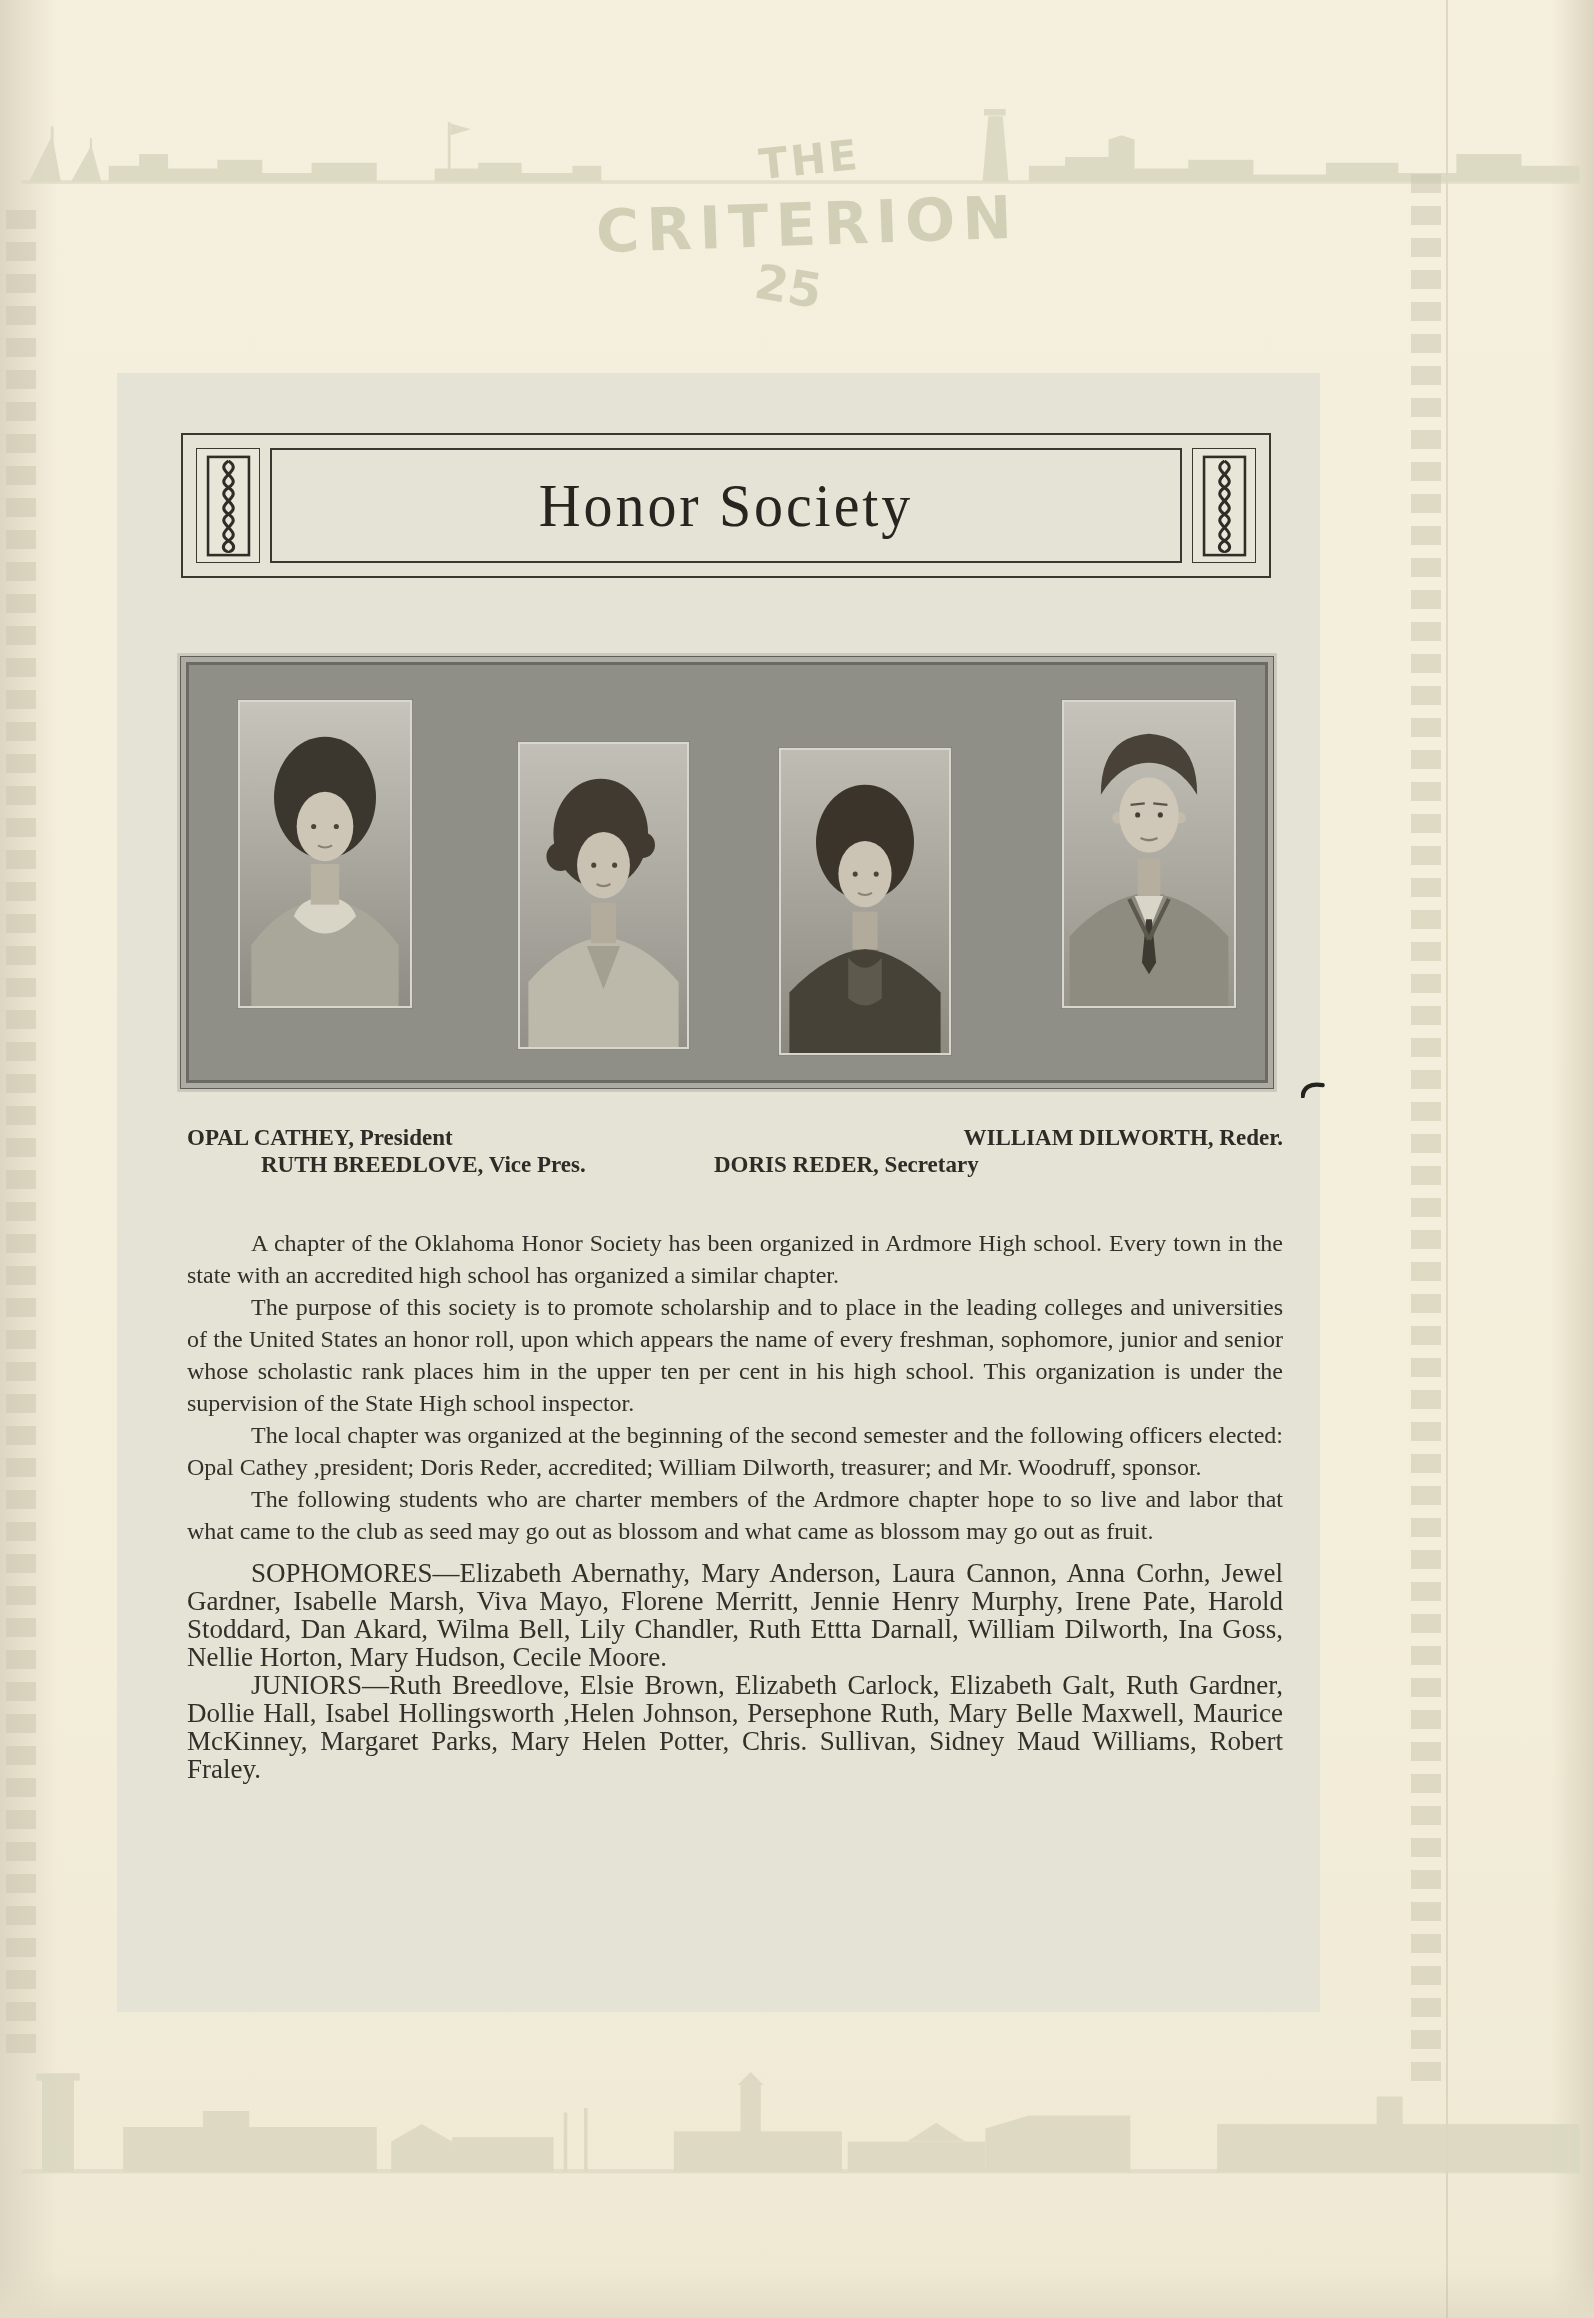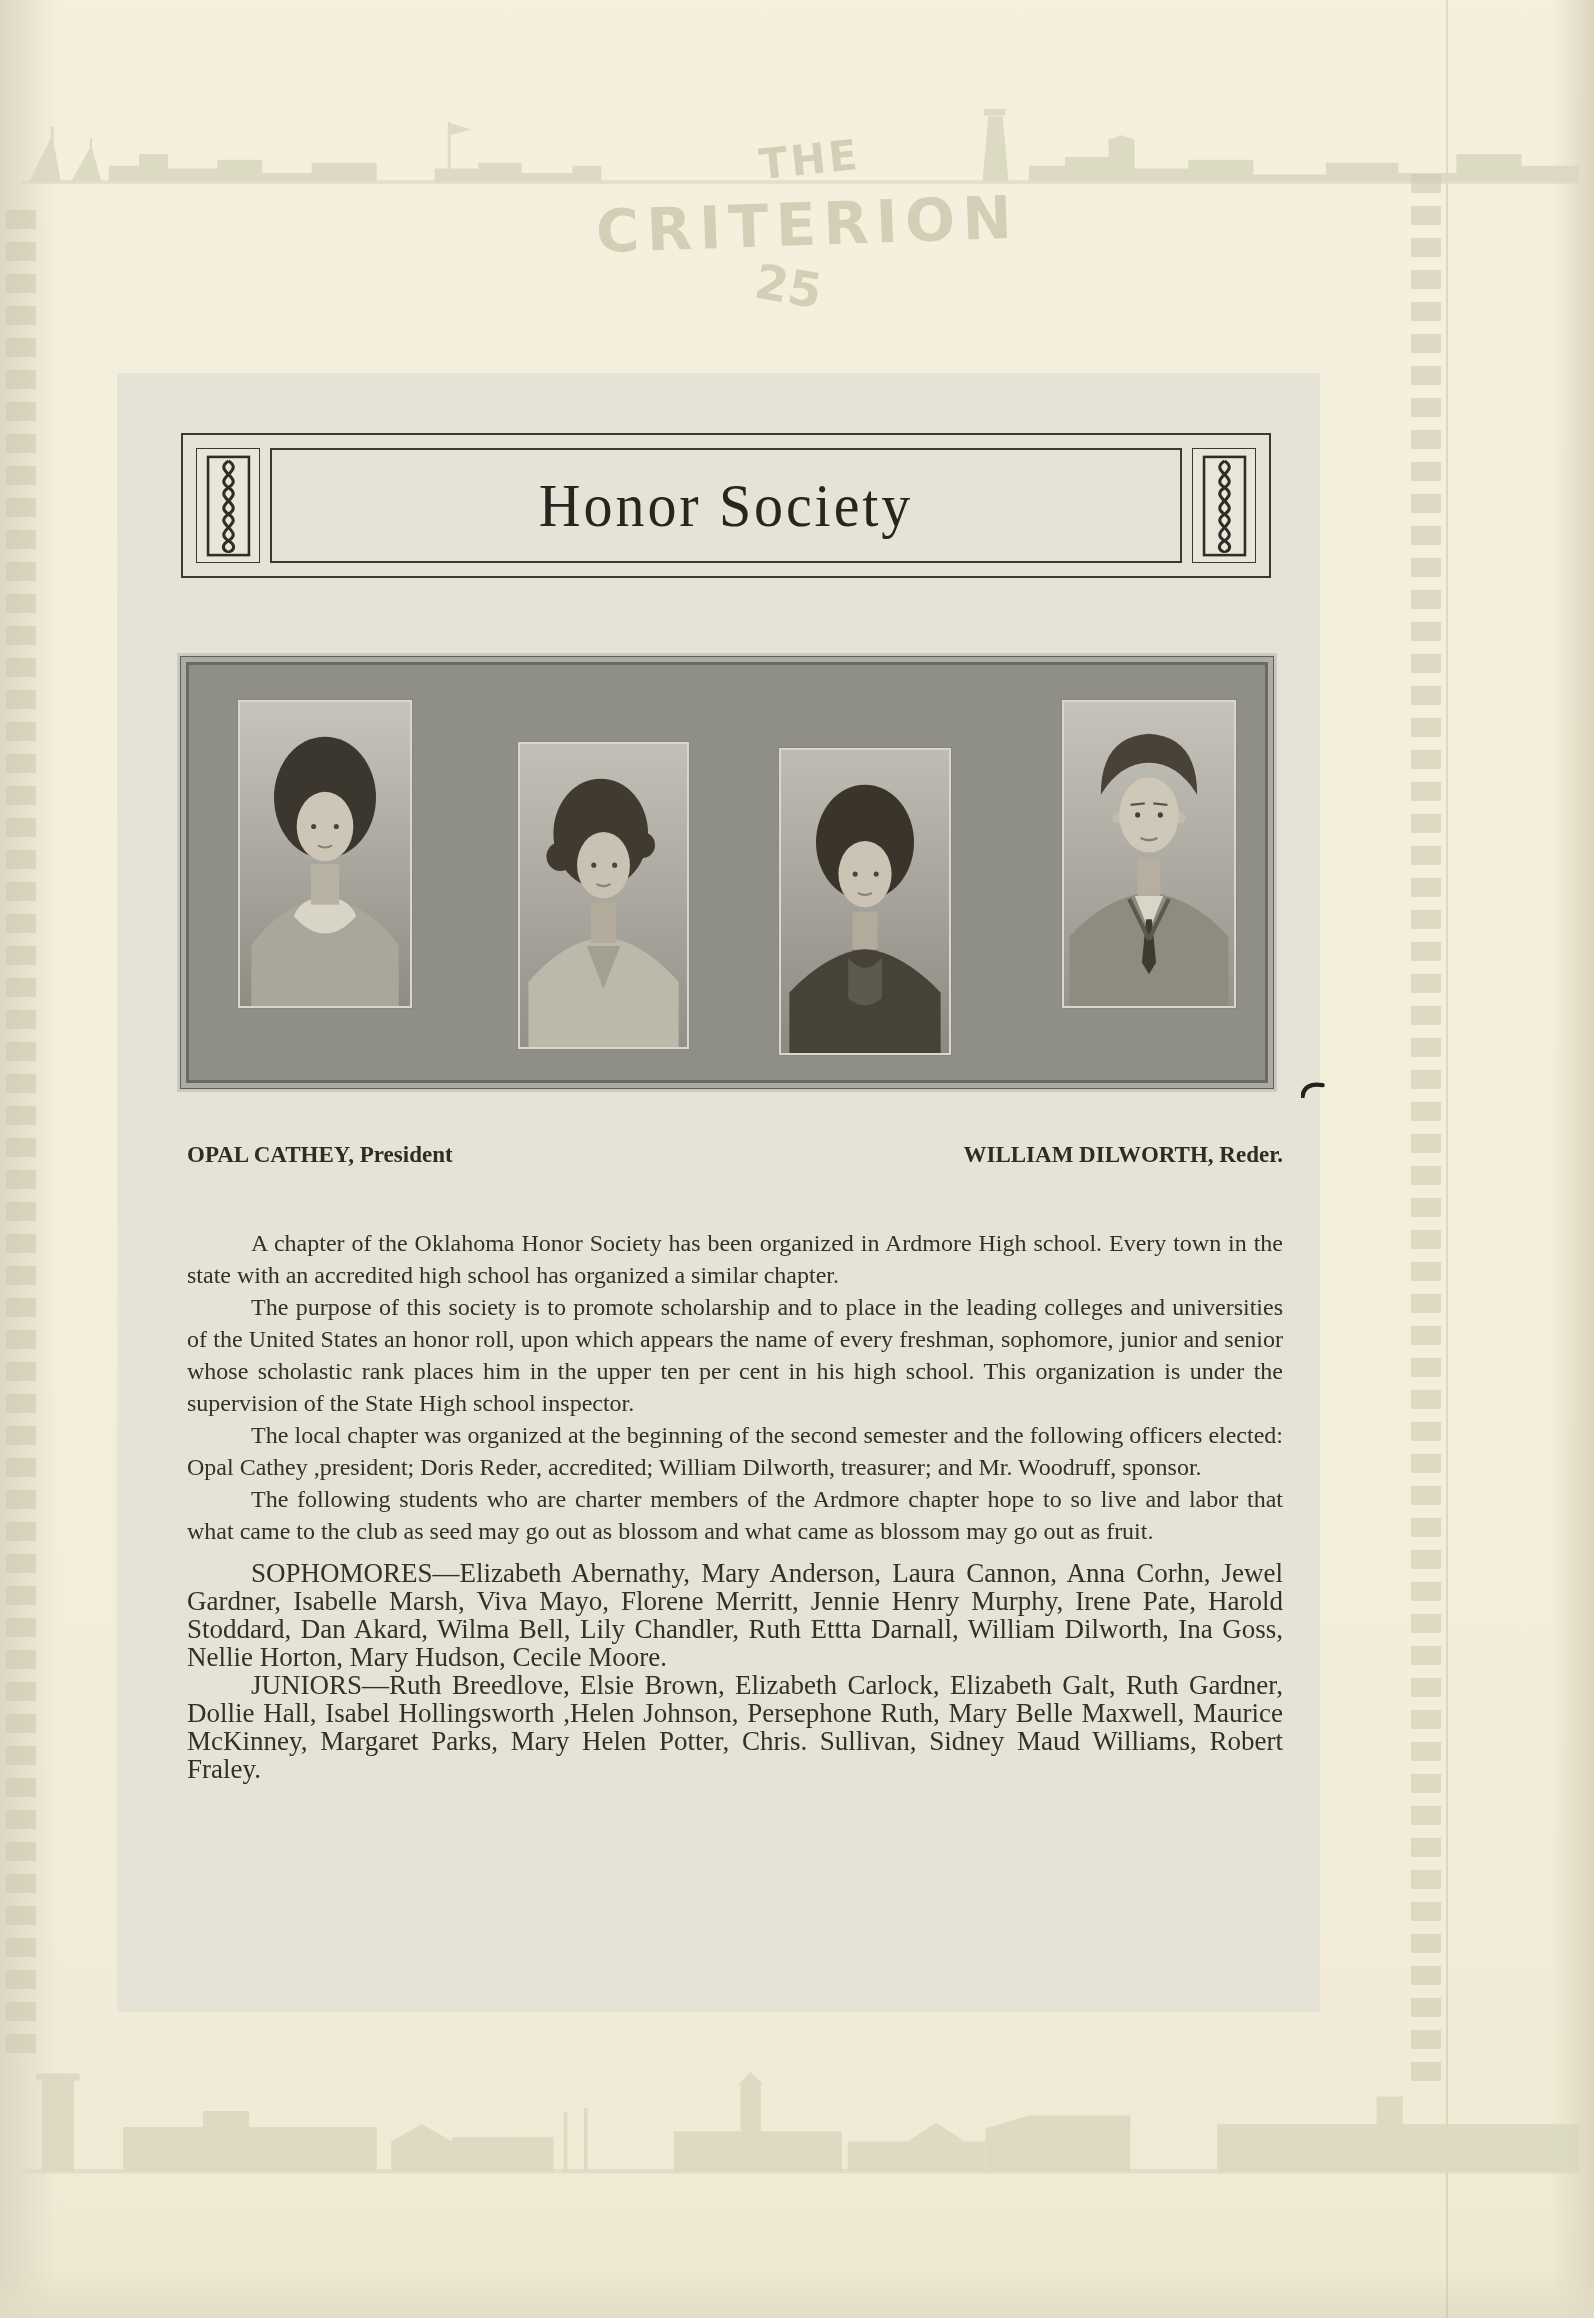--- a/index.html
+++ b/index.html
@@ -50,21 +50,21 @@
   .photo svg { display:block; width:100%; height:100%; }
   .p1 { left:59px;   top:45px;  width:170px; height:304px; }
   .p2 { left:339px;  top:87px; width:167px; height:303px; }
   .p3 { left:600px;  top:93px; width:168px; height:303px; }
   .p4 { left:883px; top:45px;  width:170px; height:304px; }
   .stray-mark { position:absolute; left:1301px; top:1078px; width:26px; height:20px; }
 
   
   .officers { position:absolute; left:187px; top:1122px; width:1096px; color:#2e2c26; }
   .officers-heading { text-align:center; font-weight:bold; font-size:24px; letter-spacing:0.7px; }
-  .officers-row1 { display:flex; justify-content:space-between; font-weight:bold; font-size:23px; margin-top:20px; }
+  .officers-row1 { display:flex; justify-content:space-between; font-weight:bold; font-size:23px; margin-top:3px; }
   .officers-row2 { position:relative; height:30px; font-weight:bold; font-size:23px; margin-top:1.4px; }
   .officers-row2 .vp  { position:absolute; left:74px; }
   .officers-row2 .sec { position:absolute; left:527px; }
 
   
   .bodycopy { position:absolute; left:187px; top:1227px; width:1096px; color:#32302a; }
   .bodycopy p { font-size:24px; line-height:32px; text-align:justify; text-indent:64px; }
   .rosters { margin-top:11.6px; }
   .rosters p { font-size:27px; line-height:28px; text-align:justify; text-indent:64px; color:#32302a; }
 
@@ -237,20 +237,24 @@
   </div>
   <svg class="stray-mark" viewBox="0 0 36 28">
     <path d="M2,26 Q4,6 30,10" stroke="#23221d" stroke-width="6" stroke-linecap="round" fill="none"></path>
   </svg>
 
   <div class="officers">
     <div class="officers-row1">
       <span>OPAL CATHEY, President</span>
       <span>WILLIAM DILWORTH, Reder.</span>
     </div>
+    <div class="officers-row2">
+      <span class="vp">RUTH BREEDLOVE, Vice Pres.</span>
+      <span class="sec">DORIS REDER, Secretary</span>
+    </div>
   </div>
 
   <div class="bodycopy">
     <p>A chapter of the Oklahoma Honor Society has been organized in Ardmore High school.  Every town in the state with an accredited high school has organized a similar chapter.</p>
     <p>The purpose of this society is to promote scholarship and to place in the leading colleges and universities of the United States an honor roll, upon which appears the name of every freshman, sophomore, junior and senior whose scholastic rank places him in the upper ten per cent in his high school.  This organization is under the supervision of the State High school inspector.</p>
     <p>The local chapter was organized at the beginning of the second semester and the following officers elected: Opal Cathey ,president; Doris Reder, accredited; William Dilworth, treasurer; and Mr. Woodruff, sponsor.</p>
     <p>The following students who are charter members of the Ardmore chapter hope to so live and labor that what came to the club as seed may go out as blossom and what came as blossom may go out as fruit.</p>
     <div class="rosters">
       <p>SOPHOMORES—Elizabeth Abernathy, Mary Anderson, Laura Cannon, Anna Corhn, Jewel Gardner, Isabelle Marsh, Viva Mayo, Florene Merritt, Jennie Henry Murphy, Irene Pate, Harold Stoddard, Dan Akard, Wilma Bell, Lily Chandler, Ruth Ettta Darnall, William Dilworth, Ina Goss, Nellie Horton, Mary Hudson, Cecile Moore.</p>
       <p>JUNIORS—Ruth Breedlove, Elsie Brown, Elizabeth Carlock, Elizabeth Galt, Ruth Gardner, Dollie Hall, Isabel Hollingsworth ,Helen Johnson, Persephone Ruth, Mary Belle Maxwell, Maurice McKinney, Margaret Parks, Mary Helen Potter, Chris. Sullivan, Sidney Maud Williams, Robert Fraley.</p>

